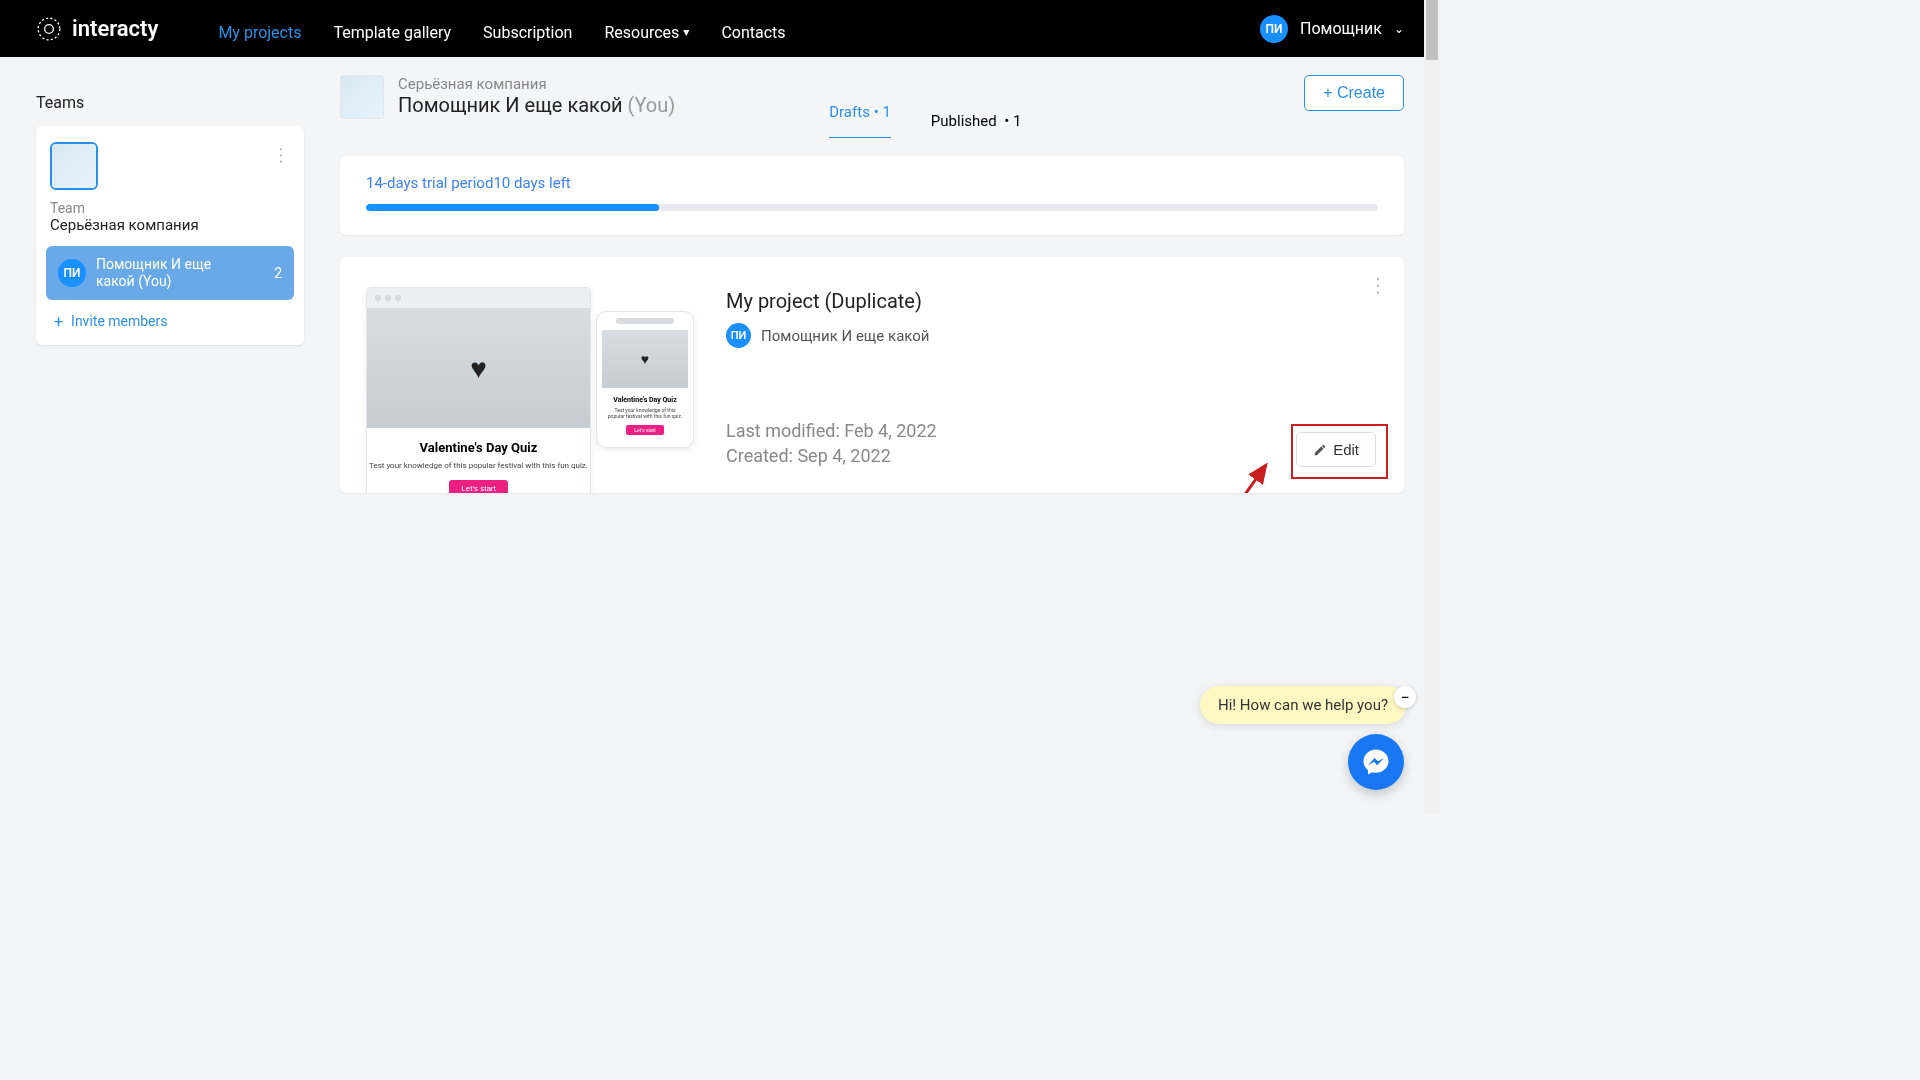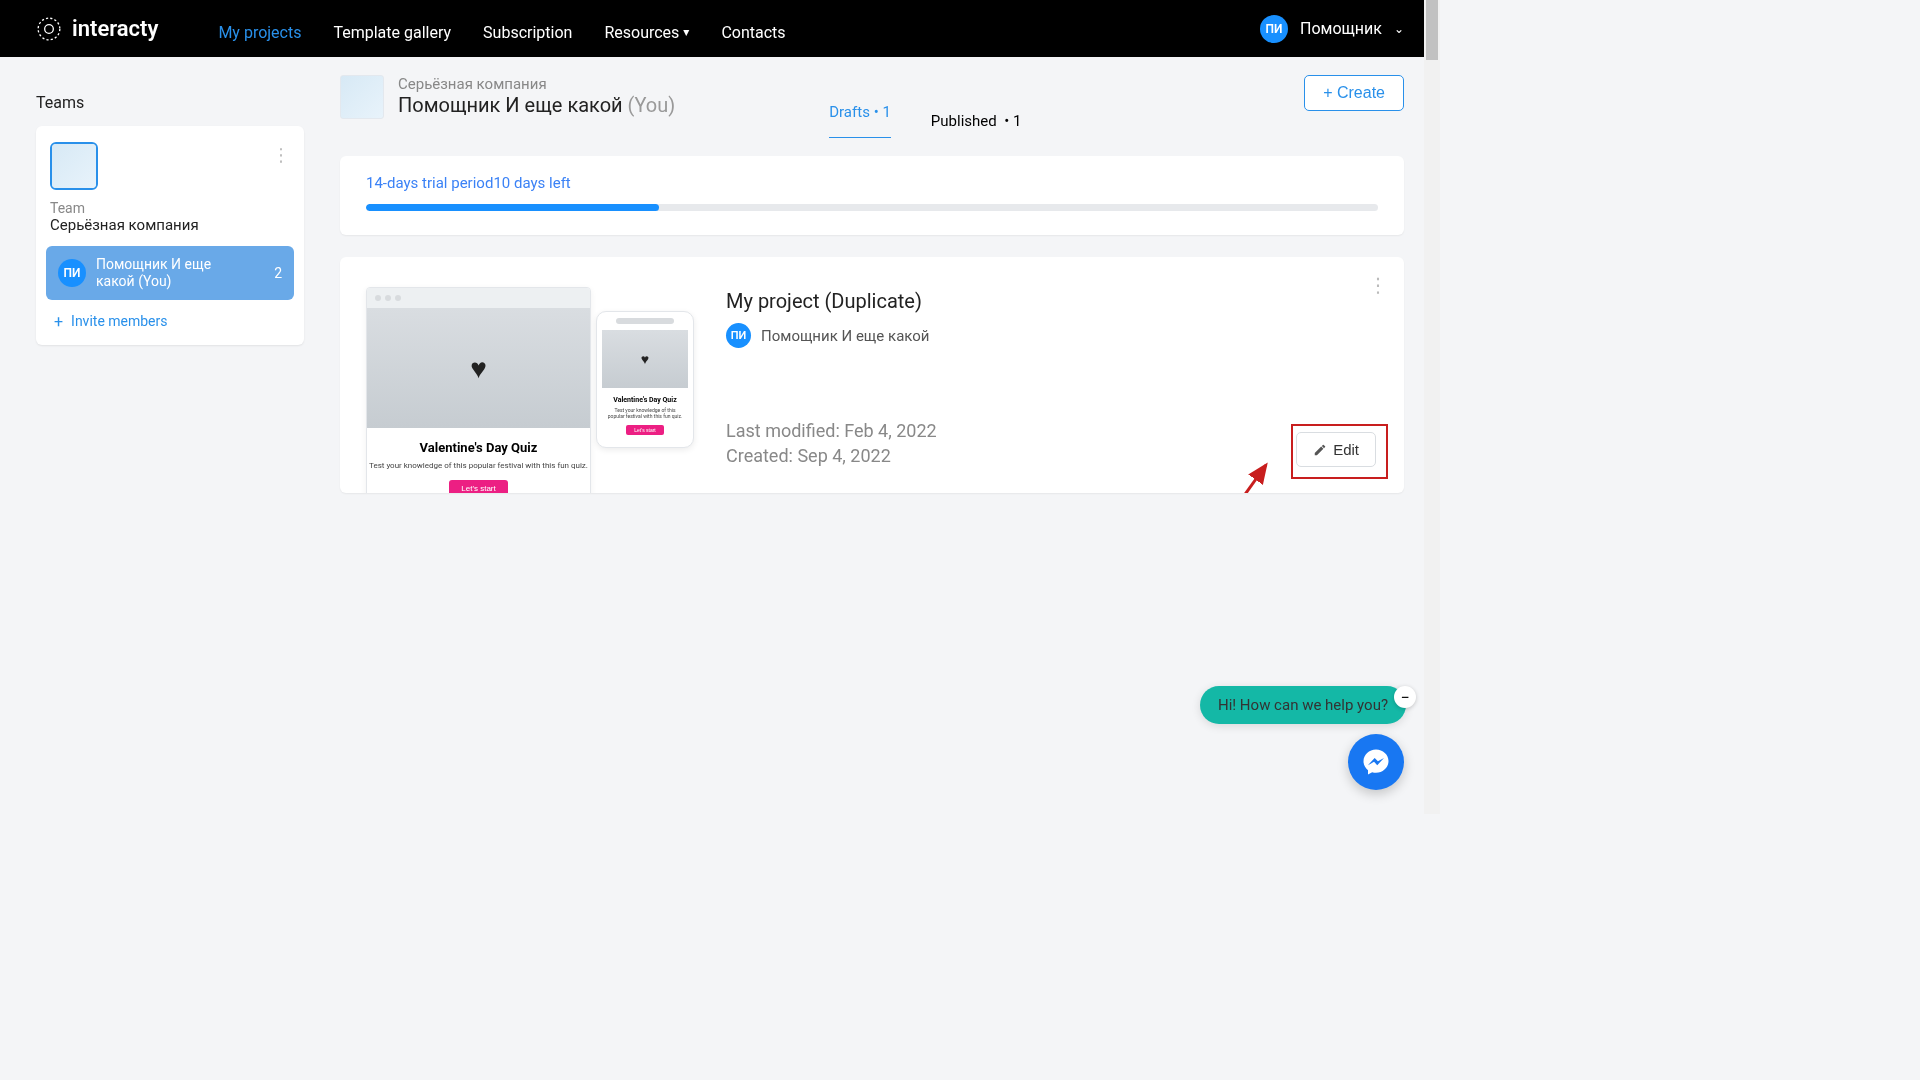--- a/index.html
+++ b/index.html
@@ -83,21 +83,21 @@
   .project-owner-row .owner-name { font-size: 15px; color: #555; }
   .project-dates { margin-top: 70px; color: #888; font-size: 18px; line-height: 1.4; }
 
   .edit-btn { position: absolute; right: 28px; bottom: 26px; border: 1px solid #d9dde1; background: #fff; border-radius: 5px; padding: 8px 16px; font-size: 15px; color: #333; display: flex; align-items: center; gap: 6px; cursor:pointer; }
   .edit-frame { position:absolute; right:16px; bottom:14px; width:97px; height:55px; border:2px solid #c81e1e; pointer-events:none; }
   
   
   .arrow-svg { position: absolute; right: 128px; bottom: -40px; width: 60px; height: 80px; pointer-events:none; }
 
   
-  .chat-bubble { position: absolute; right: 34px; bottom: 90px; background: #14b8a6; border-radius: 20px; padding: 10px 18px; box-shadow: 0 2px 10px rgba(0,0,0,0.12); font-size: 15px; color: #333; text-align: right; }
+  .chat-bubble { position: absolute; right: 34px; bottom: 90px; background: #fef9c3; border-radius: 20px; padding: 10px 18px; box-shadow: 0 2px 10px rgba(0,0,0,0.12); font-size: 15px; color: #333; text-align: right; }
   .chat-min { position: absolute; right: 24px; bottom: 106px; width: 22px; height: 22px; border-radius: 50%; background: #fff; box-shadow: 0 1px 4px rgba(0,0,0,0.2); display:flex; align-items:center; justify-content:center; font-size:16px; cursor:pointer;}
   .chat-fab { position: absolute; right: 36px; bottom: 24px; width: 56px; height: 56px; border-radius: 50%; background: #1877f2; display:flex; align-items:center; justify-content:center; box-shadow: 0 4px 12px rgba(0,0,0,0.2); cursor:pointer;}
   .chat-fab svg { width: 30px; height: 30px; }
 
   
   .scroll-track { position:absolute; right:0; top:0; width:16px; height:100%; background:#f1f1f1; }
   .scroll-thumb { position:absolute; right:2px; top:0; width:12px; height:60px; background:#c1c1c1; border-radius:0; }
   .scroll-arrow-up { position:absolute; right:0; top:0; width:16px; height:16px; display:flex; align-items:center; justify-content:center; font-size:9px; color:#666; }
 </style>
 </head>

